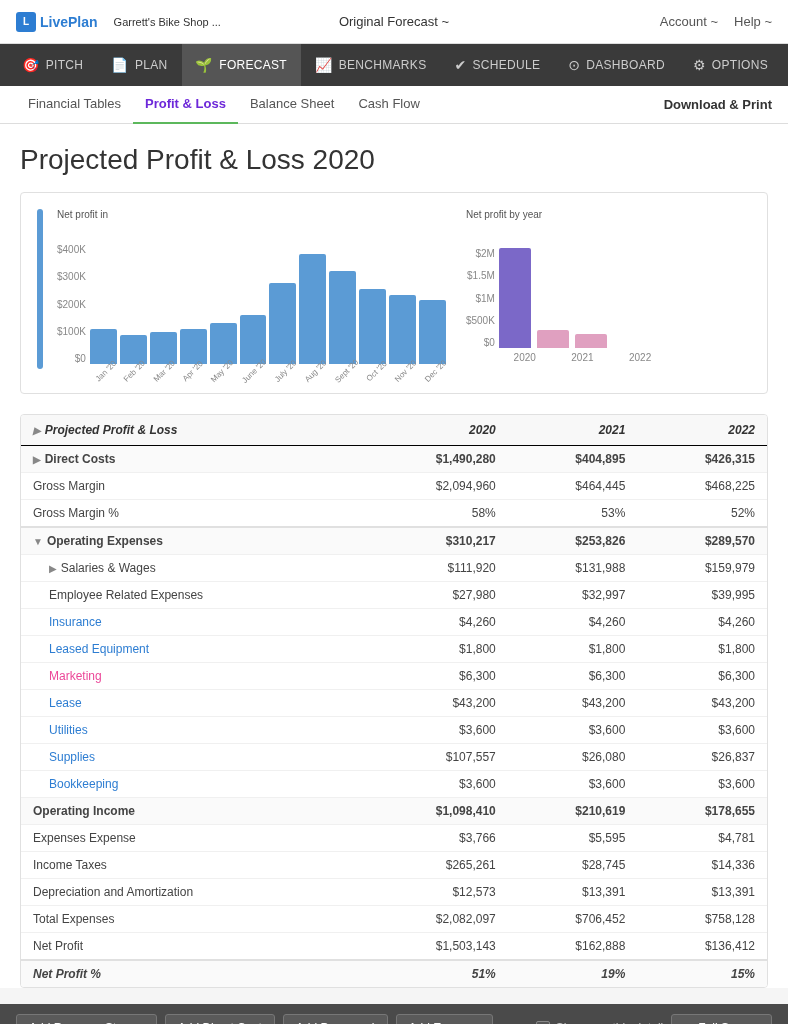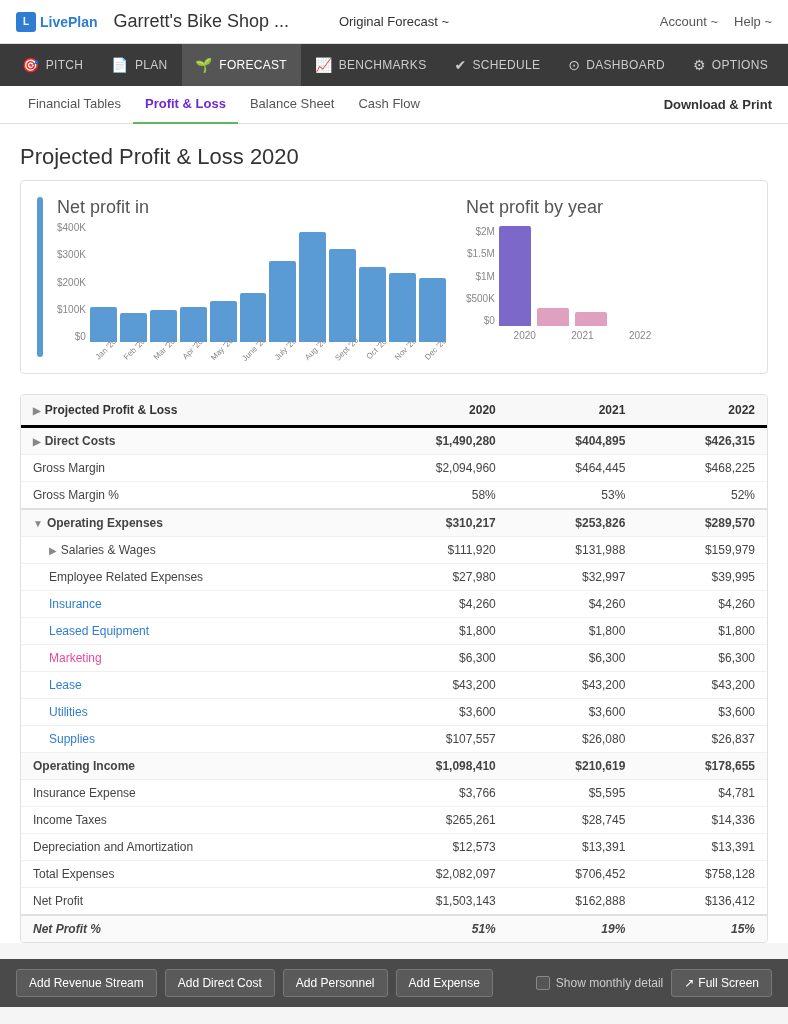--- a/index.html
+++ b/index.html
@@ -19,43 +19,43 @@
     .nav-item .nav-icon { font-size: 14px; }
 
     
     .sub-nav { background: #fff; border-bottom: 1px solid #ddd; display: flex; align-items: center; padding: 0 16px; height: 38px; }
     .sub-nav-item { font-size: 13px; color: #555; padding: 0 12px; height: 38px; display: flex; align-items: center; cursor: pointer; border-bottom: 2px solid transparent; }
     .sub-nav-item.active { color: #6d28d9; border-bottom: 2px solid #5cb85c; font-weight: 600; }
     .sub-nav-right { margin-left: auto; font-size: 13px; font-weight: 600; color: #333; cursor: pointer; }
 
     
     .page { background: #fff; margin: 0; padding: 20px 20px 0 20px; }
-    .page-title { font-size: 22px; font-weight: 300; color: #333; margin-bottom: 10px; }
+    .page-title { font-size: 28px; font-weight: 300; color: #333; margin-bottom: 16px; }
 
     
     .chart-container { border: 1px solid #e0e0e0; border-radius: 4px; padding: 16px; margin-bottom: 20px; display: flex; gap: 20px; background: #fff; }
     .chart-left { flex: 1; }
     .chart-right { width: 200px; }
-    .chart-label { font-size: 18px; color: #555; margin-bottom: 0; }
+    .chart-label { font-size: 10px; color: #555; margin-bottom: 20px; }
     .chart-accent { width: 6px; background: #5b9bd5; border-radius: 3px; margin-right: 8px; }
     .bar-chart { display: flex; align-items: flex-end; gap: 3px; height: 120px; margin-top: 4px; }
     .bar { background: #5b9bd5; border-radius: 2px 2px 0 0; flex: 1; min-width: 8px; }
     .chart-y-labels { display: flex; flex-direction: column; justify-content: space-between; font-size: 10px; color: #888; height: 120px; text-align: right; padding-right: 4px; margin-top: 4px; }
     .chart-x-labels { display: flex; gap: 3px; margin-top: 4px; }
     .chart-x-label { flex: 1; font-size: 8px; color: #888; text-align: center; transform: rotate(-45deg); transform-origin: top center; white-space: nowrap; }
     .bar-chart-right { display: flex; align-items: flex-end; gap: 6px; height: 100px; margin-top: 8px; }
     .bar-right { border-radius: 2px 2px 0 0; }
     .chart-y-labels-right { display: flex; flex-direction: column; justify-content: space-between; font-size: 10px; color: #888; height: 100px; text-align: right; padding-right: 4px; margin-top: 8px; }
     .chart-x-labels-right { display: flex; gap: 6px; margin-top: 4px; font-size: 10px; color: #888; text-align: center; }
     .chart-x-labels-right span { flex: 1; }
 
     
     .table-container { border: 1px solid #e0e0e0; border-radius: 4px; overflow: hidden; margin-bottom: 16px; }
     table { width: 100%; border-collapse: collapse; }
-    thead th { background: #f8f8f8; font-size: 12px; font-weight: 600; color: #333; padding: 8px 12px; text-align: right; border-bottom: 3px solid #000000; }
+    thead th { background: #f8f8f8; font-size: 12px; font-weight: 600; color: #333; padding: 8px 12px; text-align: right; border-bottom: 1px solid #000000; font-style: italic; }
     thead th:first-child { text-align: left; }
     tbody tr { border-bottom: 1px solid #f0f0f0; }
     tbody tr:last-child { border-bottom: none; }
     tbody td { padding: 6px 12px; font-size: 12px; color: #444; text-align: right; }
     tbody td:first-child { text-align: left; }
     .row-header td { font-weight: 700; background: #fafafa; }
     .expand-icon { color: #888; font-size: 10px; margin-right: 4px; cursor: pointer; }
     .section-divider { border-top: 2px solid #e0e0e0 !important; }
 
     
@@ -66,21 +66,21 @@
     .btn-fullscreen { background: #5a5a5a; color: #fff; border: 1px solid #777; border-radius: 3px; padding: 6px 12px; font-size: 12px; cursor: pointer; display: flex; align-items: center; gap: 4px; }
   </style>
 </head>
 <body>
 
 <div class="top-bar">
   <div class="logo">
     <div class="logo-icon">L</div>
     <span>LivePlan</span>
   </div>
-  <span class="company-name" style="font-size:18px;color:#333;margin-right:4px;cursor:pointer;">Garrett's Bike Shop ...</span>
+  <span class="company-name" style="font-size:11px;color:#333;margin-right:4px;cursor:pointer;">Garrett's Bike Shop ...</span>
   <span style="position:absolute;left:50%;transform:translateX(-50%);font-size:13px;color:#333;">Original Forecast ~</span>
   <div class="top-right" style="margin-left:auto;">
     <span style="cursor:pointer;">Account ~</span>
     <span style="cursor:pointer;">Help ~</span>
   </div>
 </div>
 
 <div class="nav-bar" id="nav-bar">
     <div class="nav-item">
       <span class="nav-icon">🎯</span>
@@ -273,28 +273,34 @@
             <td>$3,600</td>
             <td>$3,600</td>
             <td>$3,600</td>
           </tr>
           <tr>
             <td style="padding-left: 28px; color: rgb(45, 125, 210); cursor: pointer;">Supplies</td>
             <td>$107,557</td>
             <td>$26,080</td>
             <td>$26,837</td>
           </tr>
+          <tr>
+            <td style="padding-left: 28px; color: rgb(45, 125, 210); cursor: pointer;">Bookkeeping</td>
+            <td>$3,600</td>
+            <td>$3,600</td>
+            <td>$3,600</td>
+          </tr>
           <tr class="row-header">
             <td>Operating Income</td>
             <td>$1,098,410</td>
             <td>$210,619</td>
             <td>$178,655</td>
           </tr>
           <tr>
-            <td>Insurance Expense</td>
+            <td>Expenses Expense</td>
             <td>$3,766</td>
             <td>$5,595</td>
             <td>$4,781</td>
           </tr>
           <tr>
             <td>Income Taxes</td>
             <td>$265,261</td>
             <td>$28,745</td>
             <td>$14,336</td>
           </tr>

